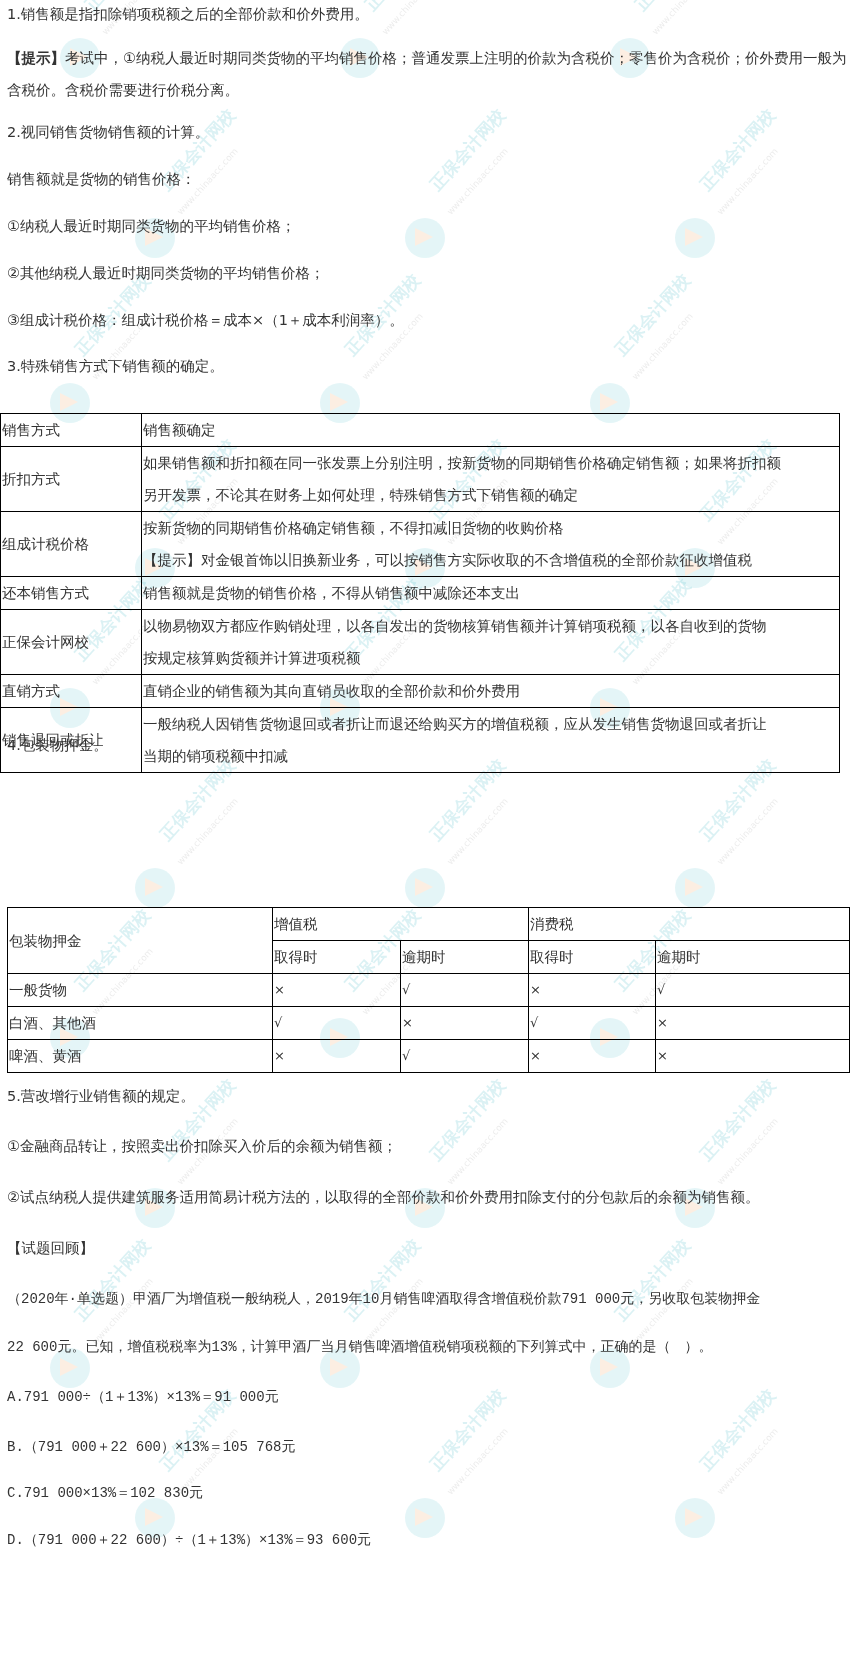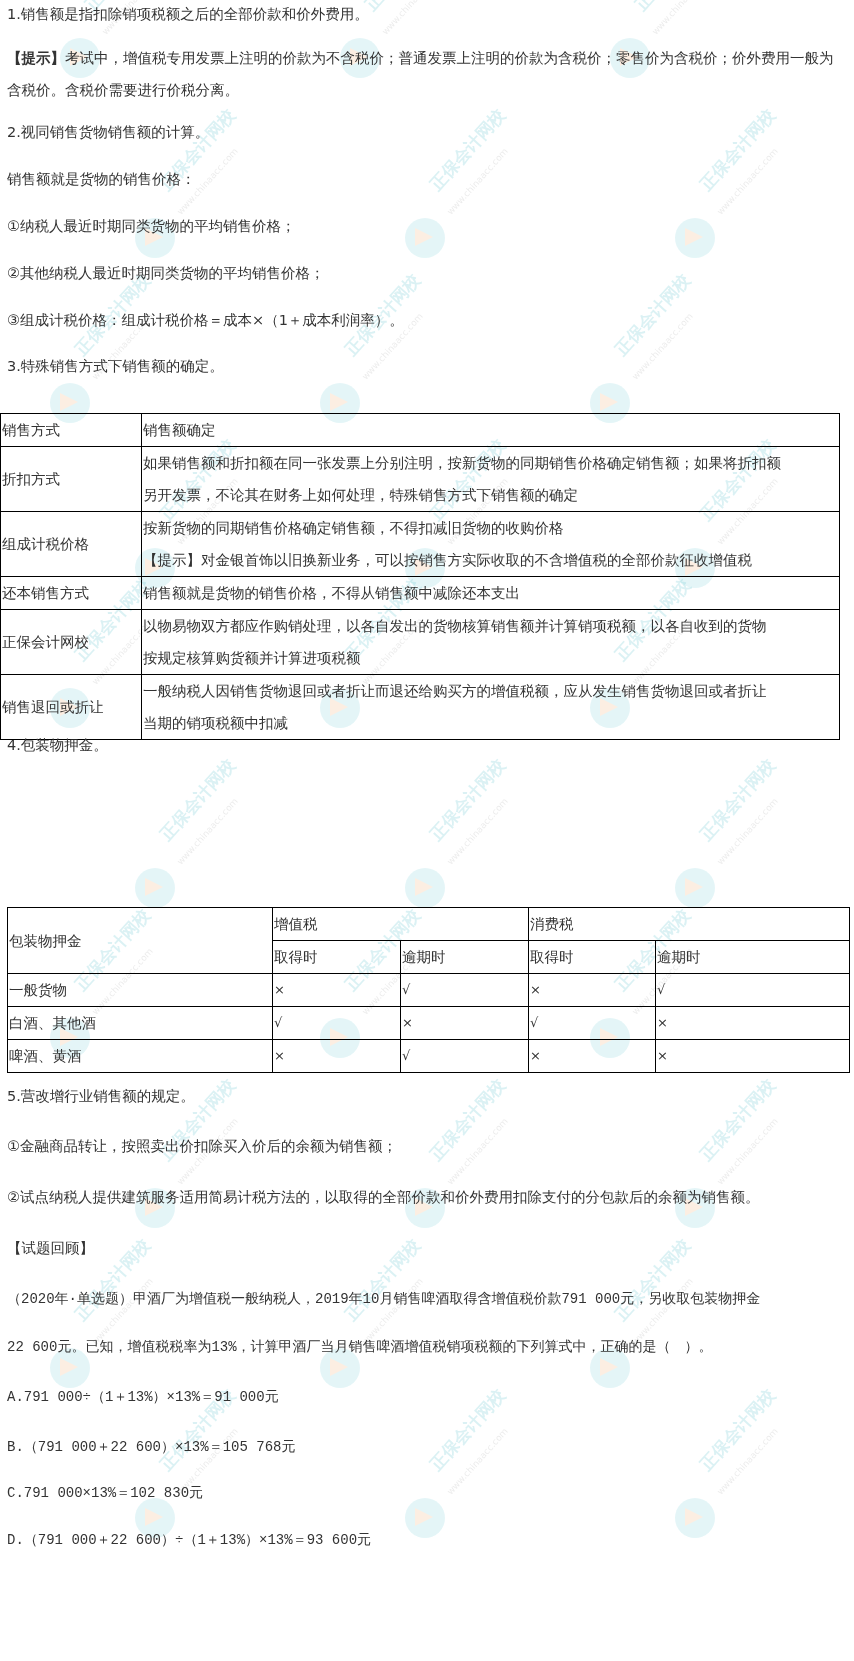--- a/index.html
+++ b/index.html
@@ -296,21 +296,21 @@
       <div class="flag"></div>
       <span class="txt">正保会计网校</span>
       <span class="url">www.chinaacc.com</span>
     </div>
 </div>
 
 <div class="page">
 
   <div class="p" style="top:-2px">1.销售额是指扣除销项税额之后的全部价款和价外费用。</div>
   <div class="p" style="top:42px">
-    <span class="bold-bracket">【提示】</span><span>考试中，增值税专用发票上注明的价款为不含税价；普通发票上注明的价款为含税价；零售价为含税价；价外费用一般为含税价。含税价需要进行价税分离。</span>
+    <span class="bold-bracket">【提示】</span><span>考试中，①纳税人最近时期同类货物的平均销售价格；普通发票上注明的价款为含税价；零售价为含税价；价外费用一般为含税价。含税价需要进行价税分离。</span>
   </div>
 
   <div class="p" style="top:116px">2.视同销售货物销售额的计算。</div>
   <div class="p" style="top:163px">销售额就是货物的销售价格：</div>
   <div class="p" style="top:210px">①纳税人最近时期同类货物的平均销售价格；</div>
   <div class="p" style="top:257px">②其他纳税人最近时期同类货物的平均销售价格；</div>
   <div class="p" style="top:304px">③组成计税价格：组成计税价格＝成本×（1＋成本利润率）。</div>
 
   <div class="p" style="top:350px">3.特殊销售方式下销售额的确定。</div>
 
@@ -338,20 +338,26 @@
       <td class="c1">还本销售方式</td>
       <td>
         <div>销售额就是货物的销售价格，不得从销售额中减除还本支出</div>
       </td>
     </tr>
     <tr>
       <td class="c1">正保会计网校</td>
       <td>
         <div>以物易物双方都应作购销处理，以各自发出的货物核算销售额并计算销项税额，以各自收到的货物</div>
         <div>按规定核算购货额并计算进项税额</div>
+      </td>
+    </tr>
+    <tr>
+      <td class="c1">直销方式</td>
+      <td>
+        <div>直销企业的销售额为其向直销员收取的全部价款和价外费用</div>
       </td>
     </tr>
     <tr>
       <td class="c1">销售退回或折让</td>
       <td>
         <div>一般纳税人因销售货物退回或者折让而退还给购买方的增值税额，应从发生销售货物退回或者折让</div>
         <div>当期的销项税额中扣减</div>
       </td>
     </tr>
   </tbody>

